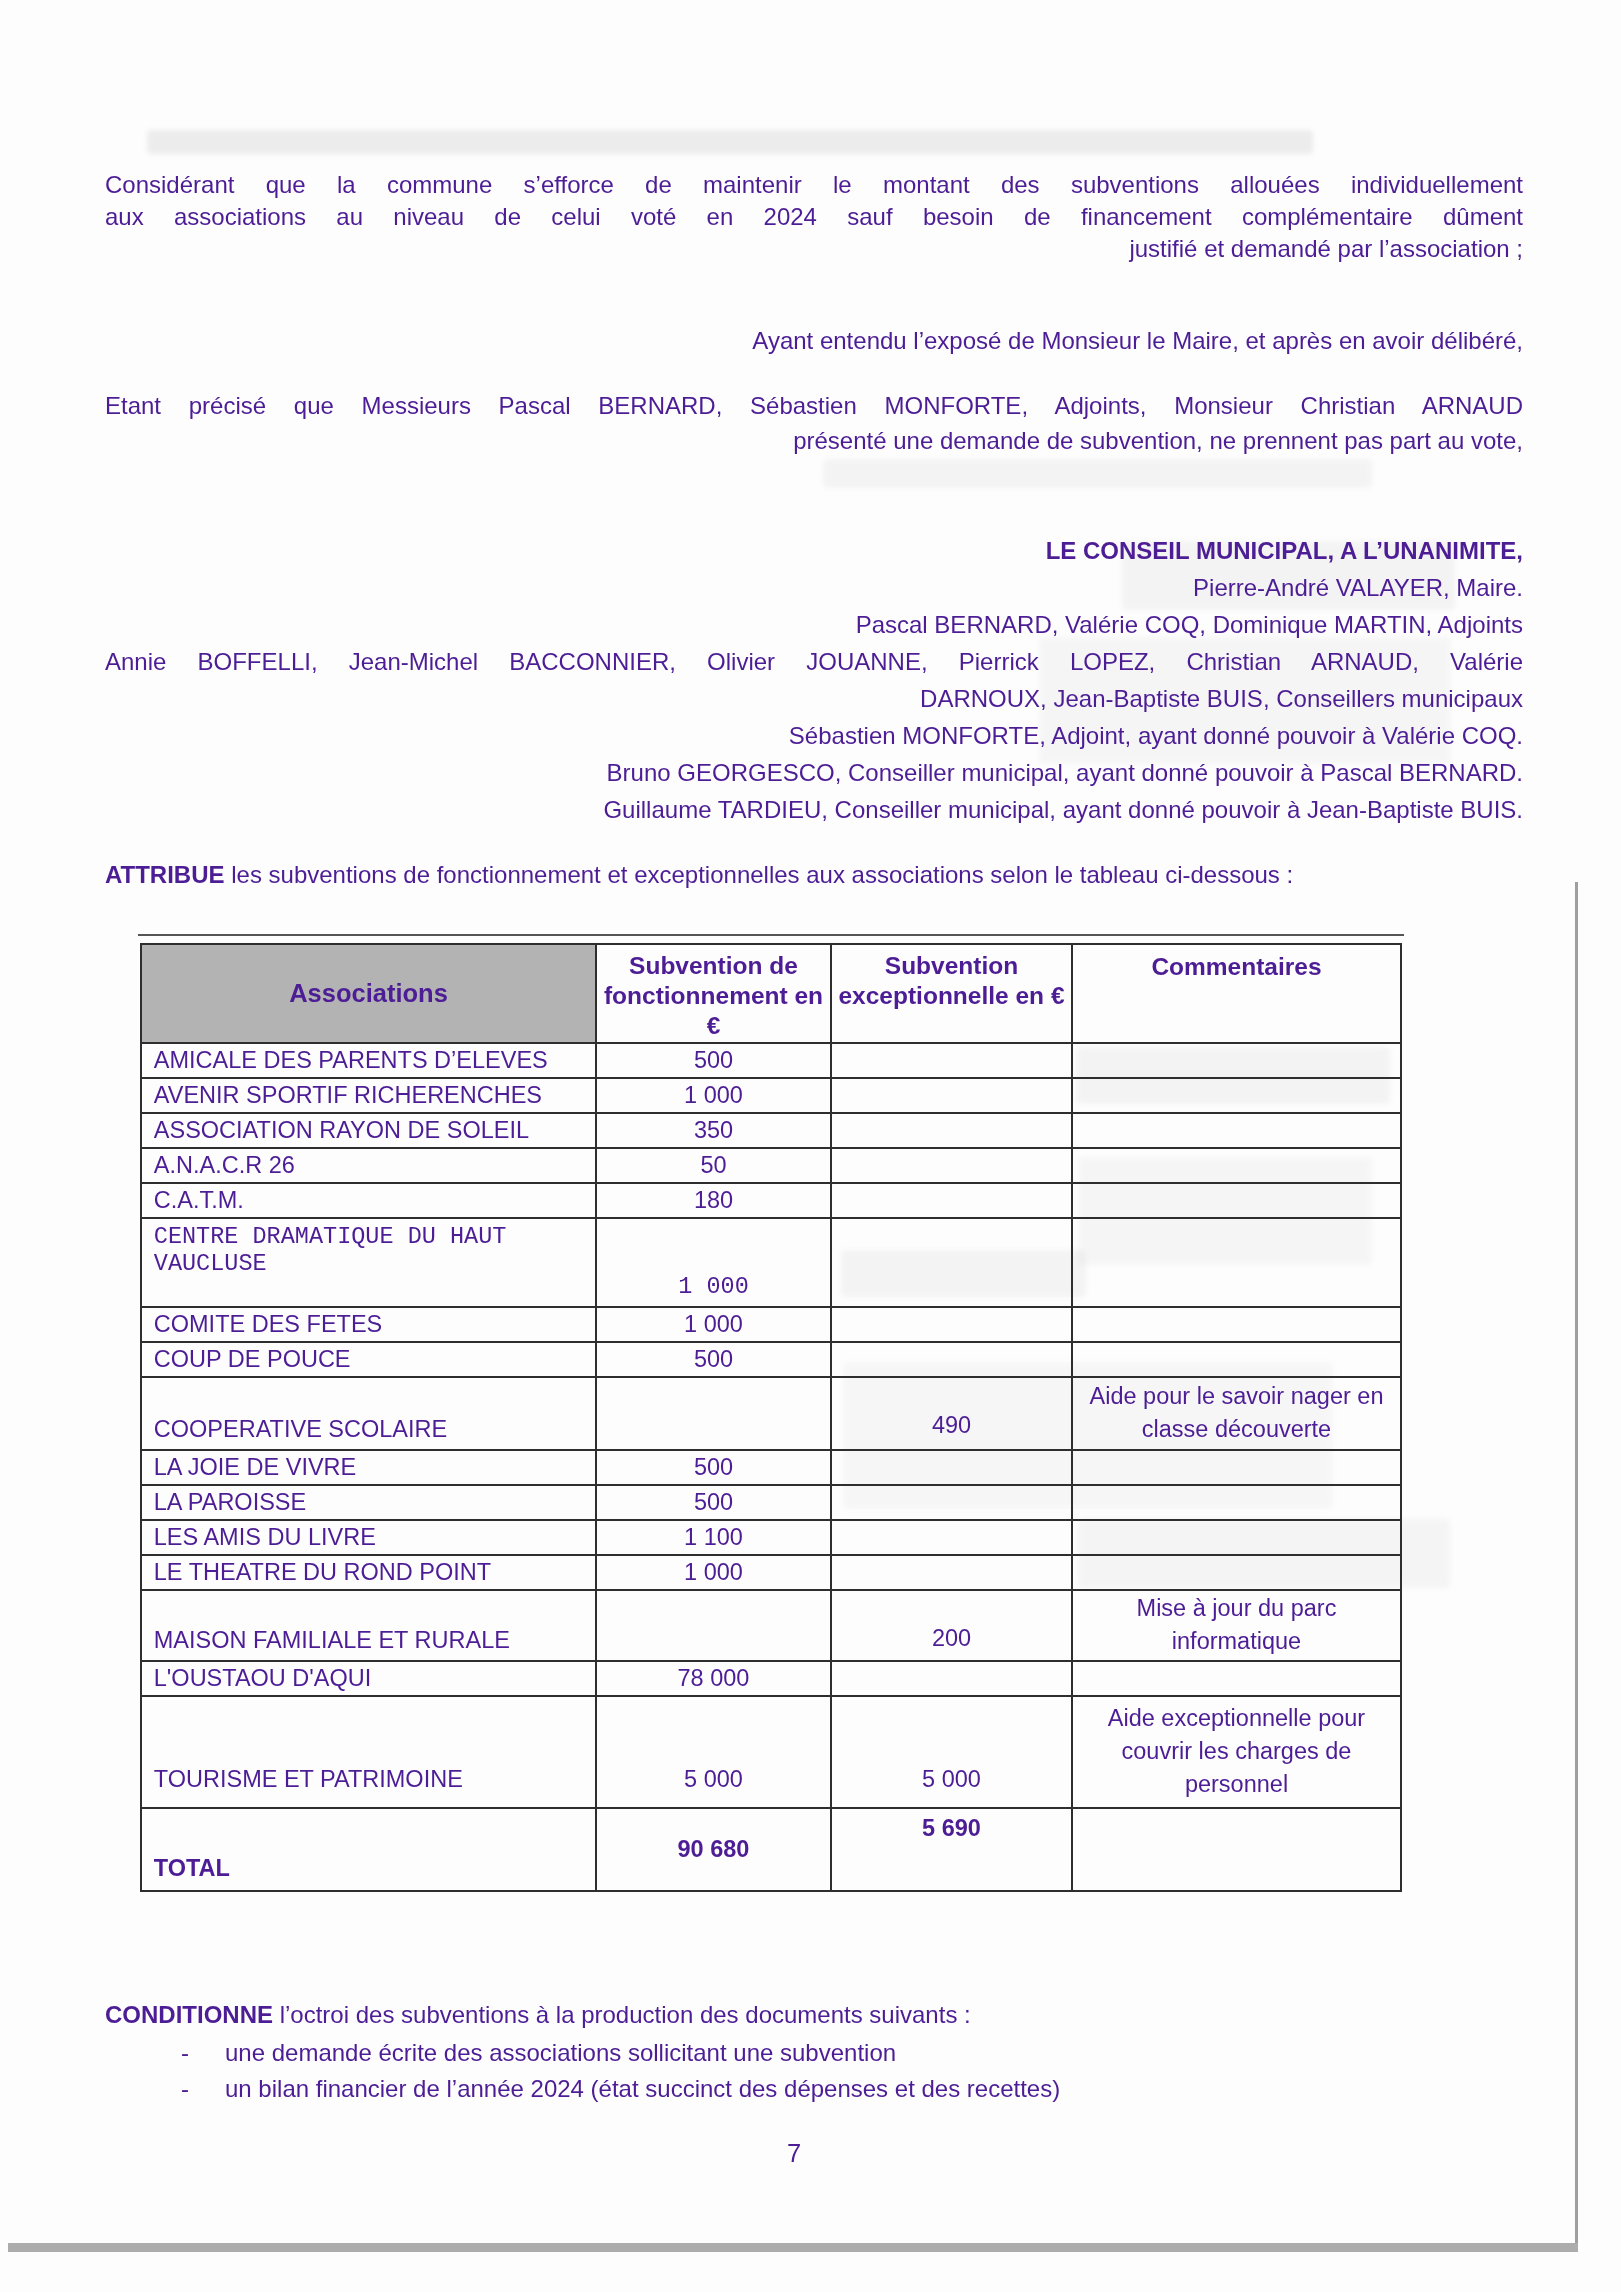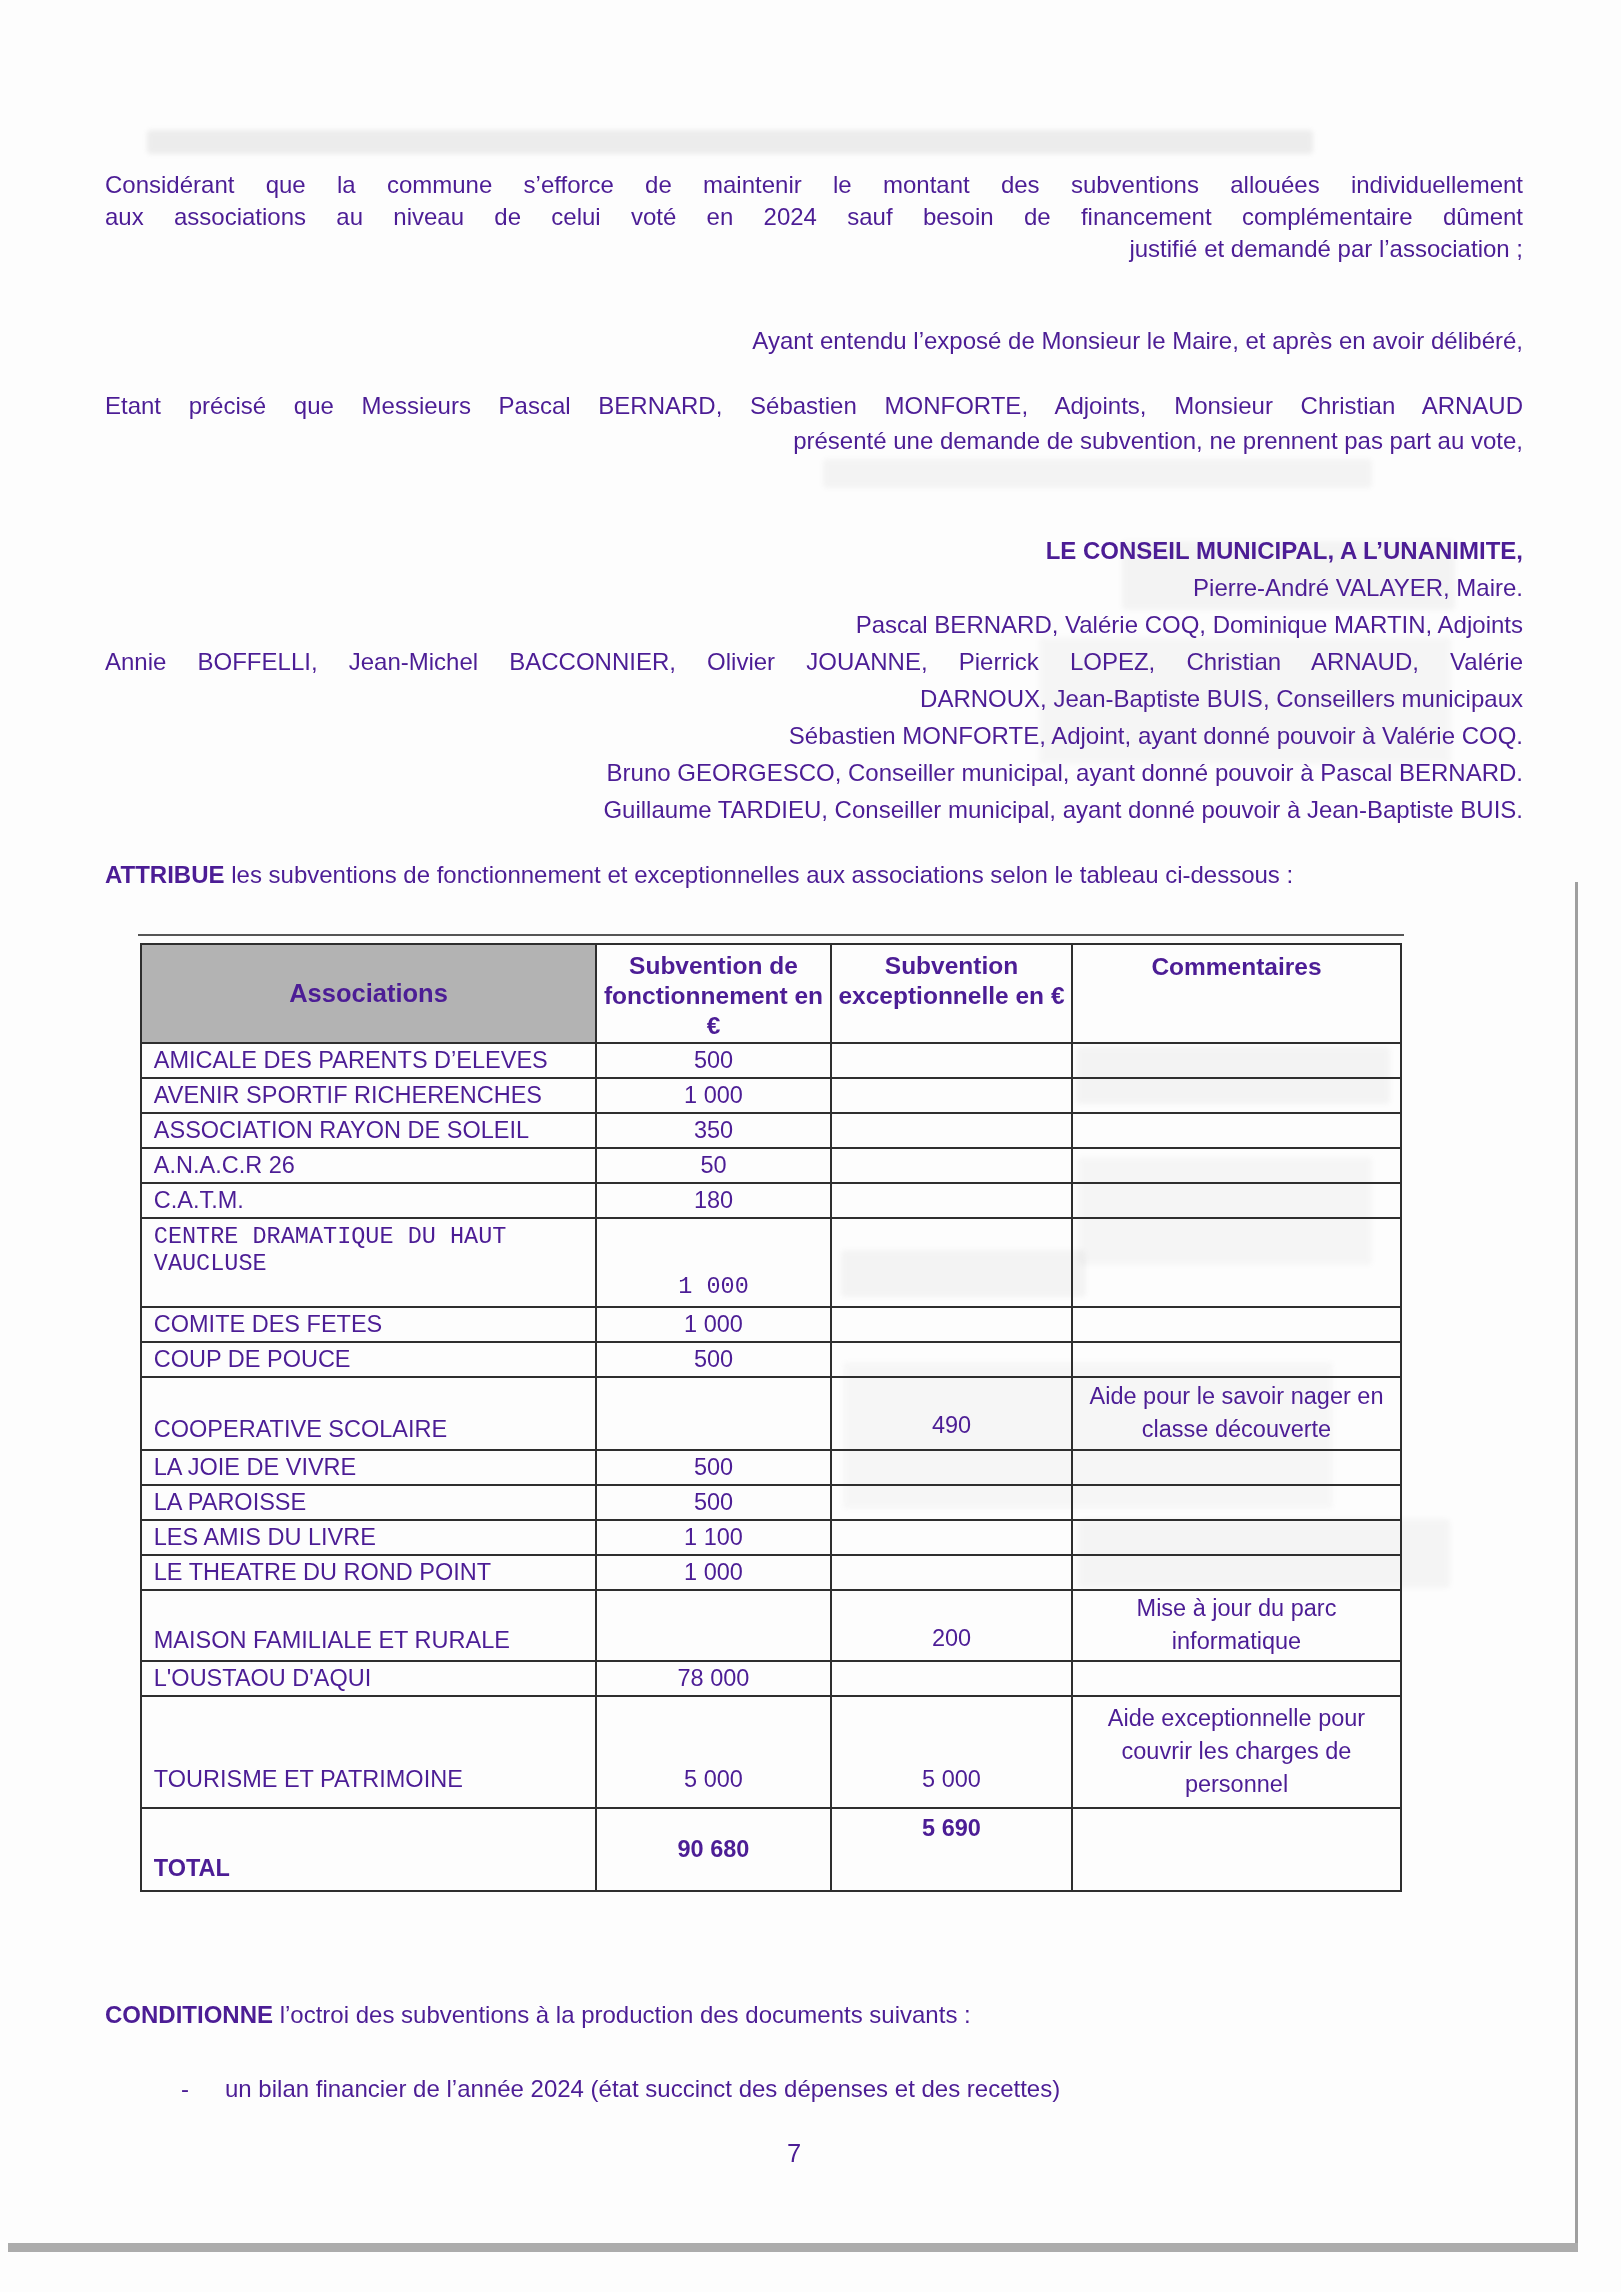--- a/index.html
+++ b/index.html
@@ -209,20 +209,23 @@
       <td class="total-val">90 680</td>
       <td class="total-val vtop">5 690</td>
       <td class="com"></td>
     </tr>
   </tbody>
     </table>
 
   <div class="conditionne" style="top:2001px;">
     <span class="bold">CONDITIONNE</span><span> l’octroi des subventions à la production des documents suivants :</span>
   </div>
+  <div class="bullet" style="top:2039px;">
+    <span class="dash">-</span><span>une demande écrite des associations sollicitant une subvention</span>
+  </div>
   <div class="bullet" style="top:2075px;">
     <span class="dash">-</span><span>un bilan financier de l’année 2024 (état succinct des dépenses et des recettes)</span>
   </div>
 
   <div class="pagenum">7</div>
 
 </div>
 
 
 </body></html>

